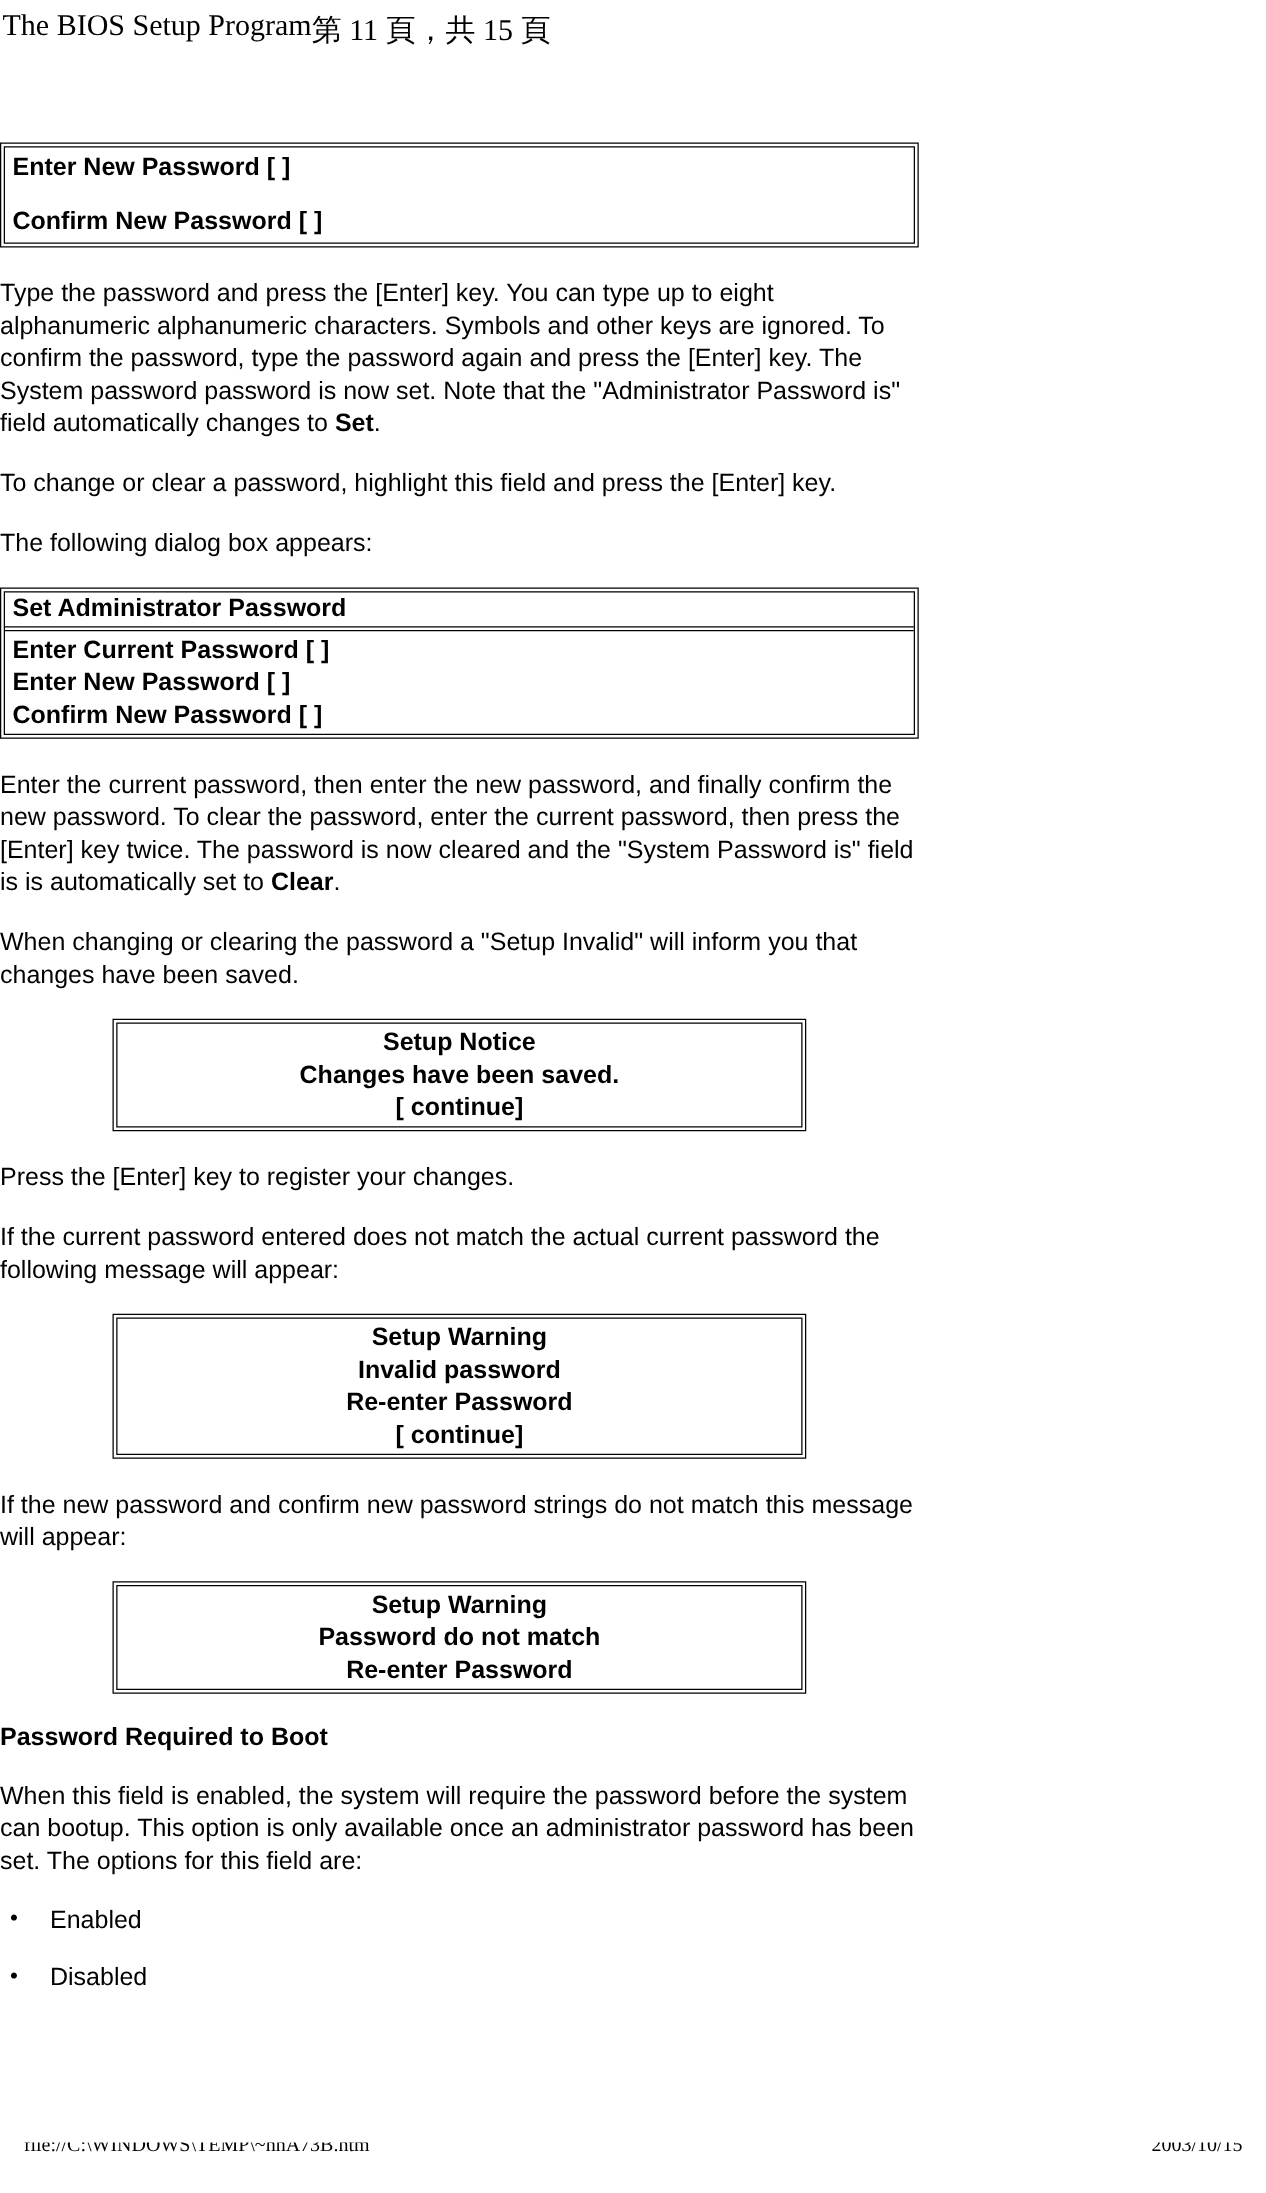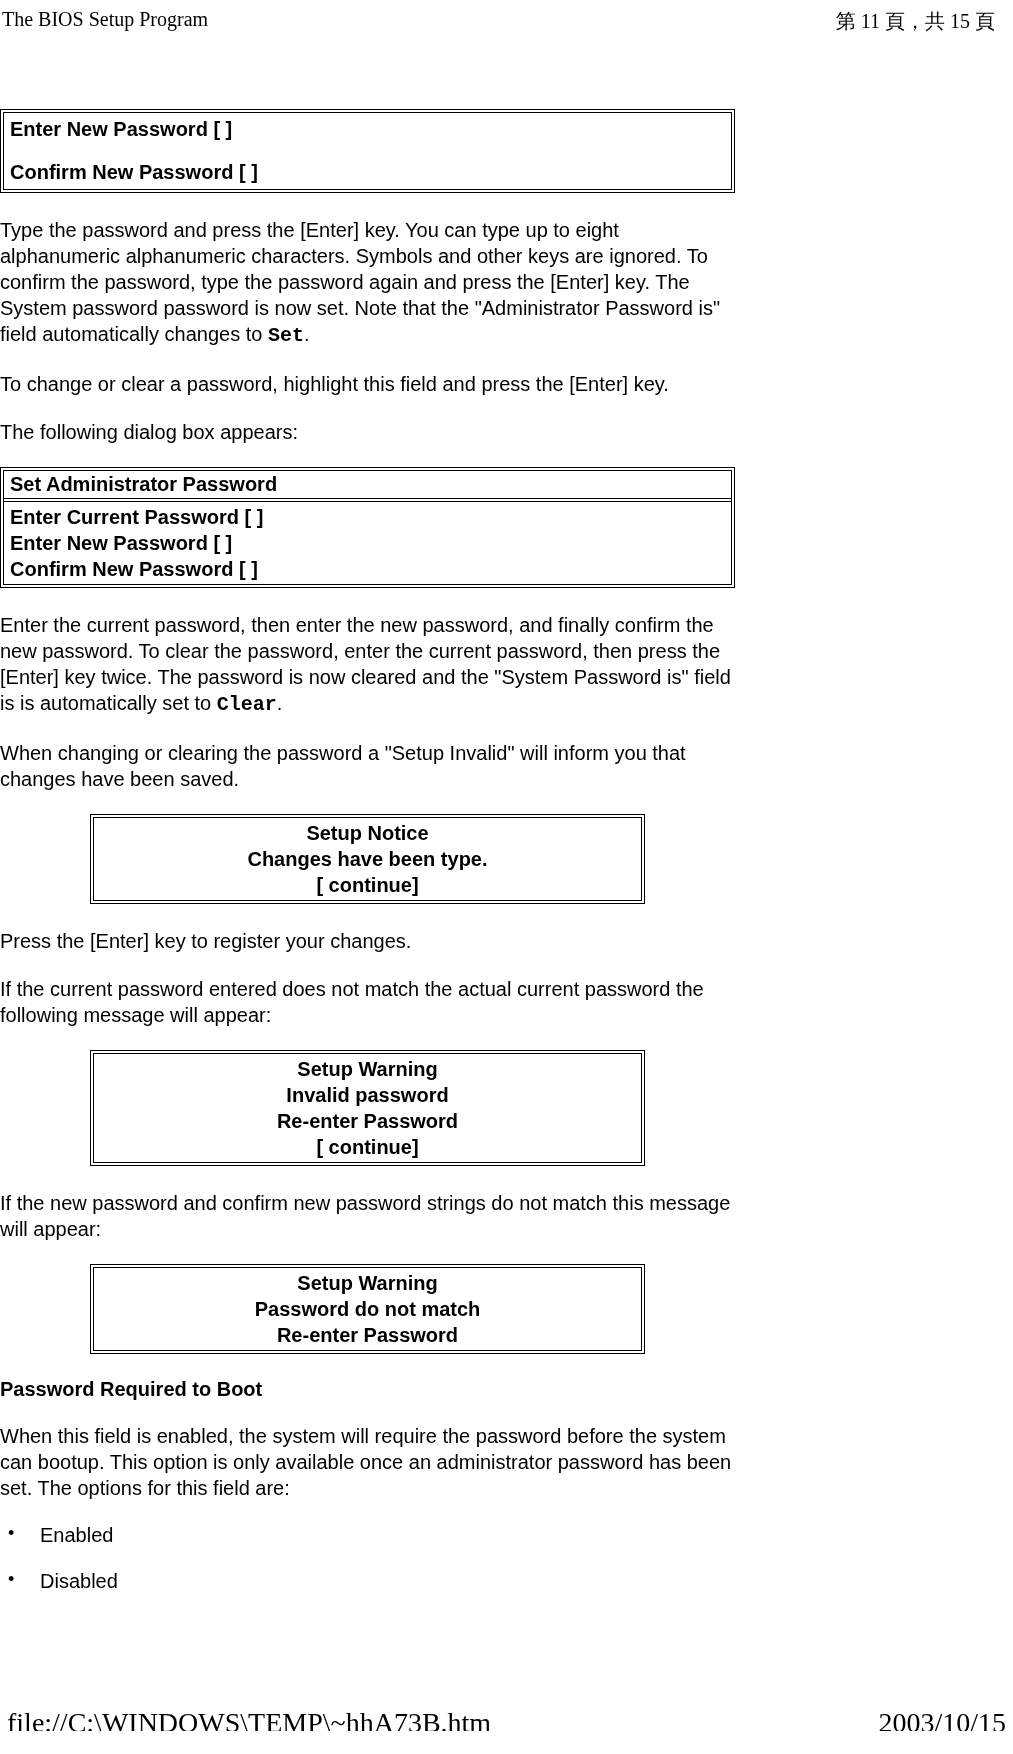--- a/index.html
+++ b/index.html
@@ -6,24 +6,24 @@
       margin: 0;
       padding: 0;
       font-family: Arial, Helvetica, sans-serif;
       font-size: 20px;
       background: #fff;
       color: #000;
       width: 1013px;
     }
     .header-row {
       display: flex;
-      justify-content: space-between;
+      justify-content: flex-start;
       padding: 8px 18px 4px 2px;
       font-family: "Times New Roman", serif;
-      font-size: 20px;
+      font-size: 24px;
     }
     .content {
       width: 735px;
       margin-top: 70px;
     }
     .dbox {
       border: 4px double #000;
       margin-bottom: 24px;
       padding: 0;
     }
@@ -36,21 +36,20 @@
     }
     .dbox .row.spaced {
       margin-top: 18px;
     }
     p.body {
       margin: 0 0 22px 0;
       line-height: 1.3;
     }
     .bold {
       font-weight: bold;
-      font-family: Liberation Mono, monospace;
     }
     .tbl-outer {
       border: 4px double #000;
       margin-bottom: 24px;
     }
     .tbl-head {
       border-bottom: 4px double #000;
       padding: 2px 6px;
       font-weight: bold;
     }
@@ -91,23 +90,23 @@
     ul.opts li::before {
       content: "•";
       position: absolute;
       left: 8px;
       top: 0;
       font-size: 18px;
     }
     .footer-row {
       position: relative;
       margin-top: 120px;
-      padding: 0 7px;
+      padding: 0 19px;
       font-family: "Times New Roman", serif;
-      font-size: 28px;
+      font-size: 16px;
       display: flex;
       justify-content: space-between;
       overflow: hidden;
       height: 18px;
       align-items: flex-start;
     }
     .footer-row span { transform: translateY(-6px); }
   </style>
 </head>
 <body>
@@ -146,21 +145,21 @@
   <p class="body">
     <span>Enter the current password, then enter the new password, and finally confirm the new password. To clear the password, enter the current password, then press the [Enter] key twice. The password is now cleared and the "System Password is" field is is automatically set to </span><span class="bold">Clear</span><span>.</span>
   </p>
 
   <p class="body">When changing or clearing the password a "Setup Invalid" will inform you that changes have been saved.</p>
 
   <div class="notice-wrap">
     <div class="notice">
       <div class="pad">
         <div class="line">Setup Notice</div>
-        <div class="line">Changes have been type.</div>
+        <div class="line">Changes have been saved.</div>
         <div class="line">[ continue]</div>
       </div>
     </div>
   </div>
 
   <p class="body">Press the [Enter] key to register your changes.</p>
 
   <p class="body">If the current password entered does not match the actual current password the following message will appear:</p>
 
   <div class="notice-wrap">

